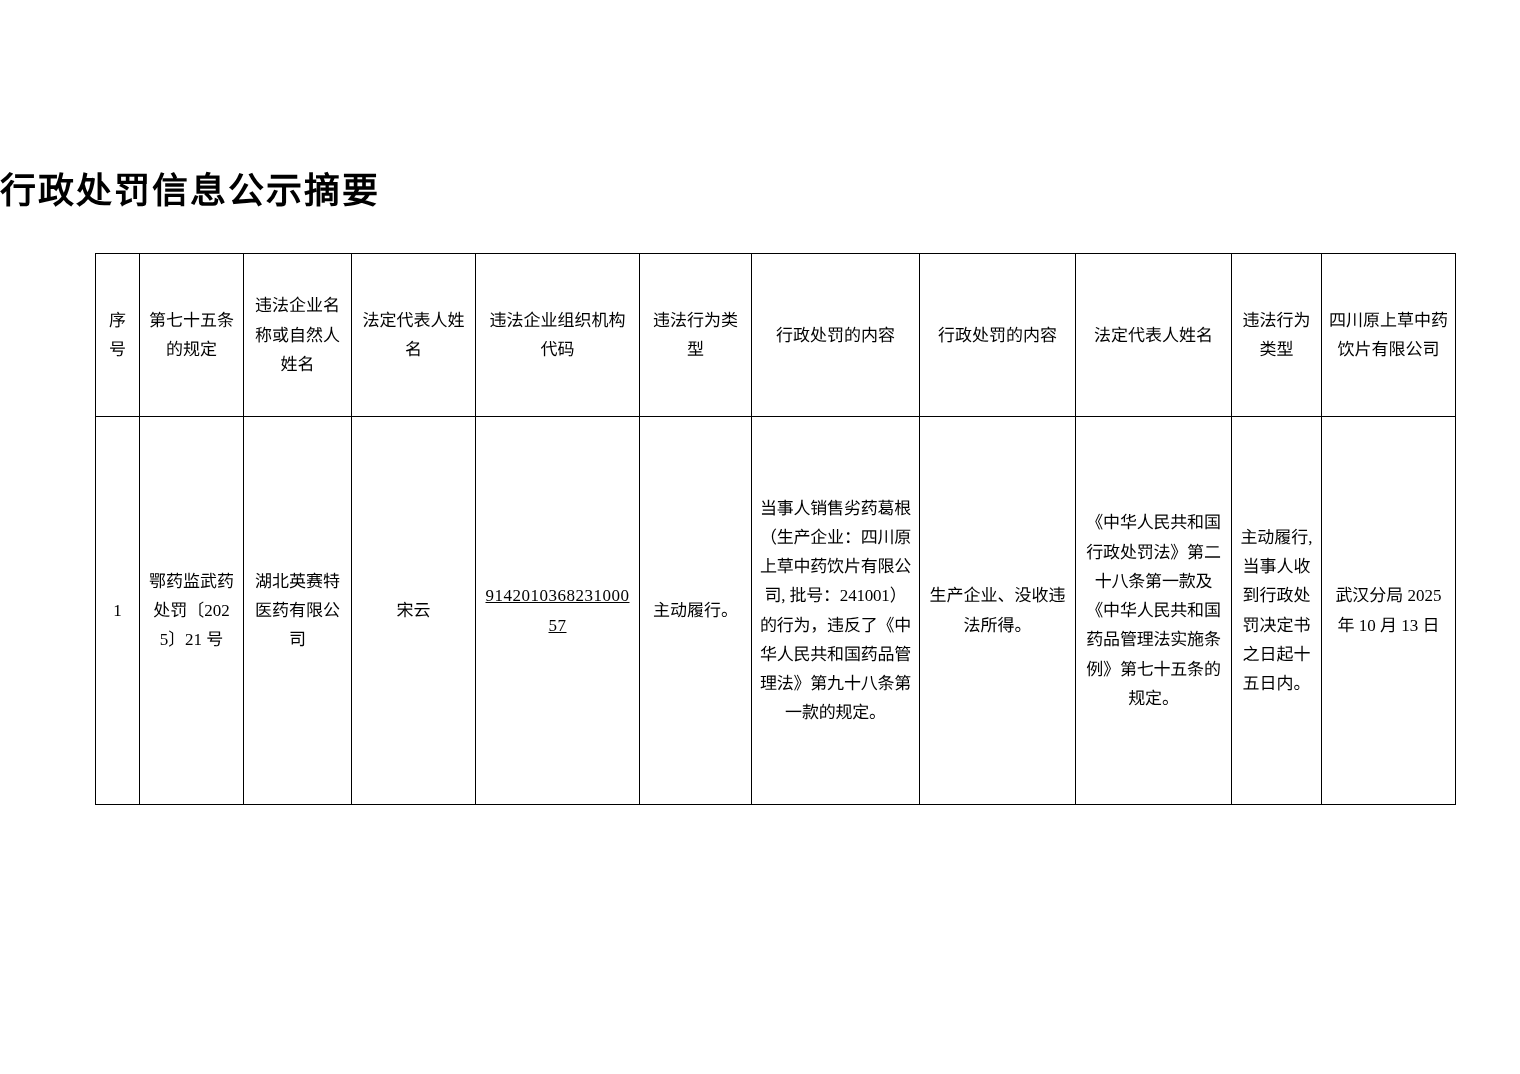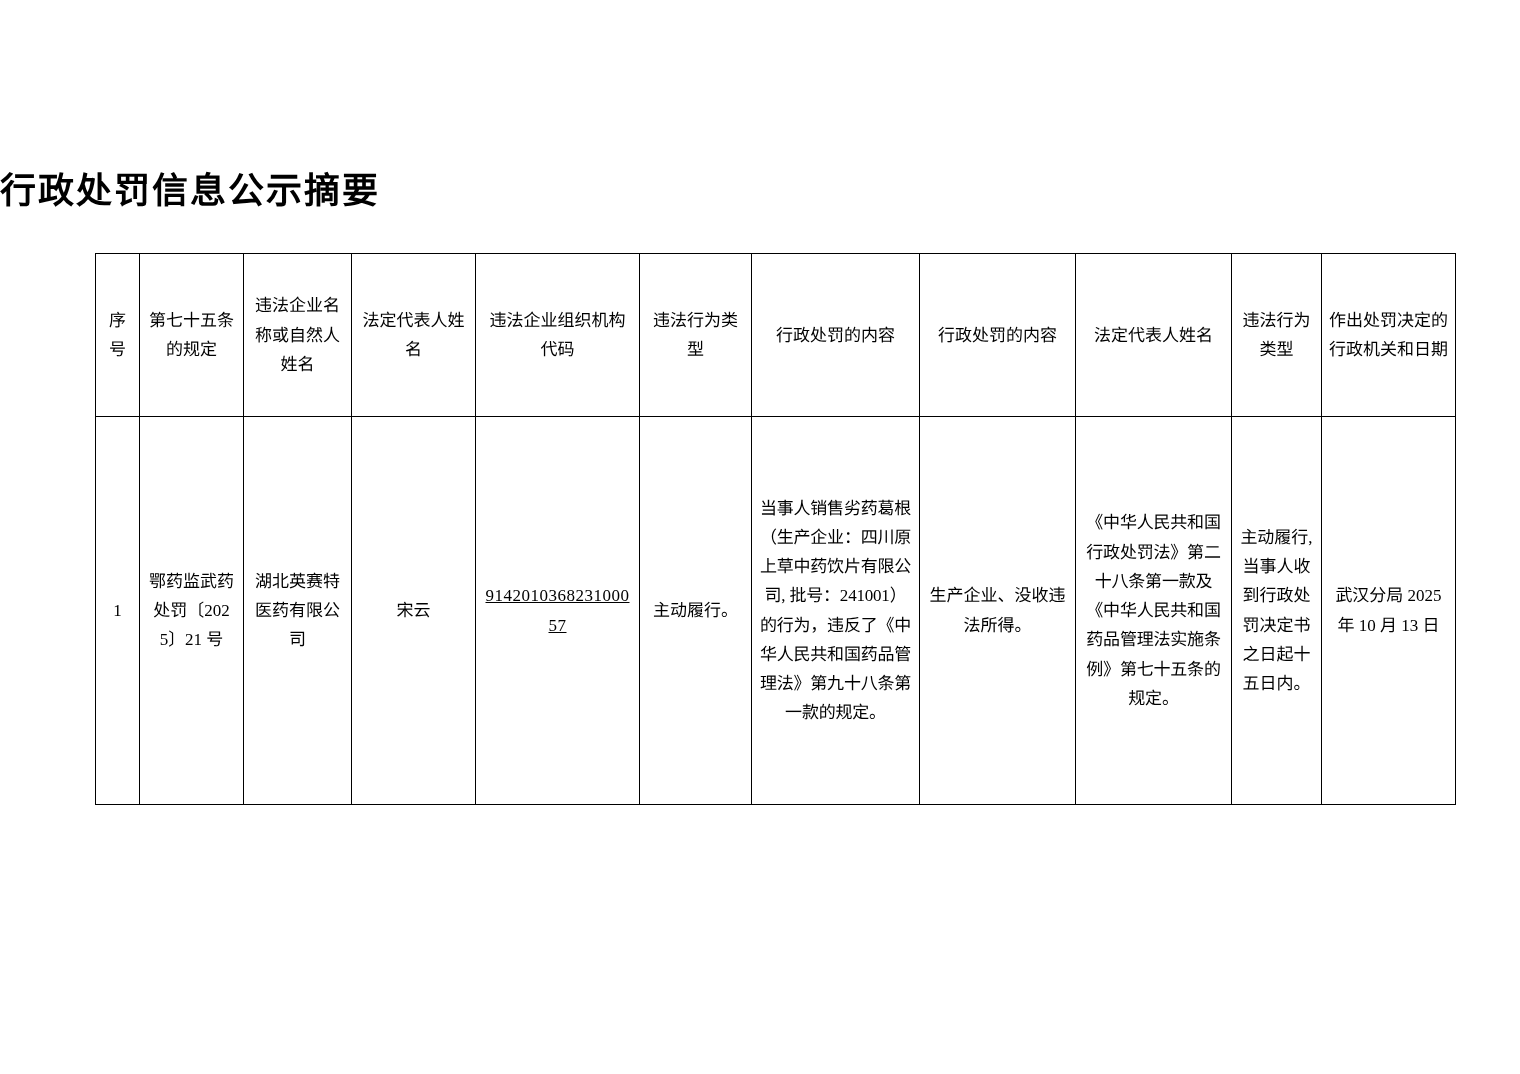--- a/index.html
+++ b/index.html
@@ -101,21 +101,21 @@
           <th>序号</th>
           <th>第七十五条的规定</th>
           <th>违法企业名称或自然人姓名</th>
           <th>法定代表人姓名</th>
           <th>违法企业组织机构代码</th>
           <th>违法行为类型</th>
           <th>行政处罚的内容</th>
           <th>行政处罚的内容</th>
           <th>法定代表人姓名</th>
           <th>违法行为类型</th>
-          <th>作出处罚决定的行政机关和日期</th>
+          <th>四川原上草中药饮片有限公司</th>
         </tr>
       </thead>
       <tbody>
         <tr>
           <td class="seq">1</td>
           <td>鄂药监武药处罚〔2025〕21 号</td>
           <td>湖北英赛特医药有限公司</td>
           <td>宋云</td>
           <td class="code">914201036823100057</td>
           <td>主动履行。</td>

